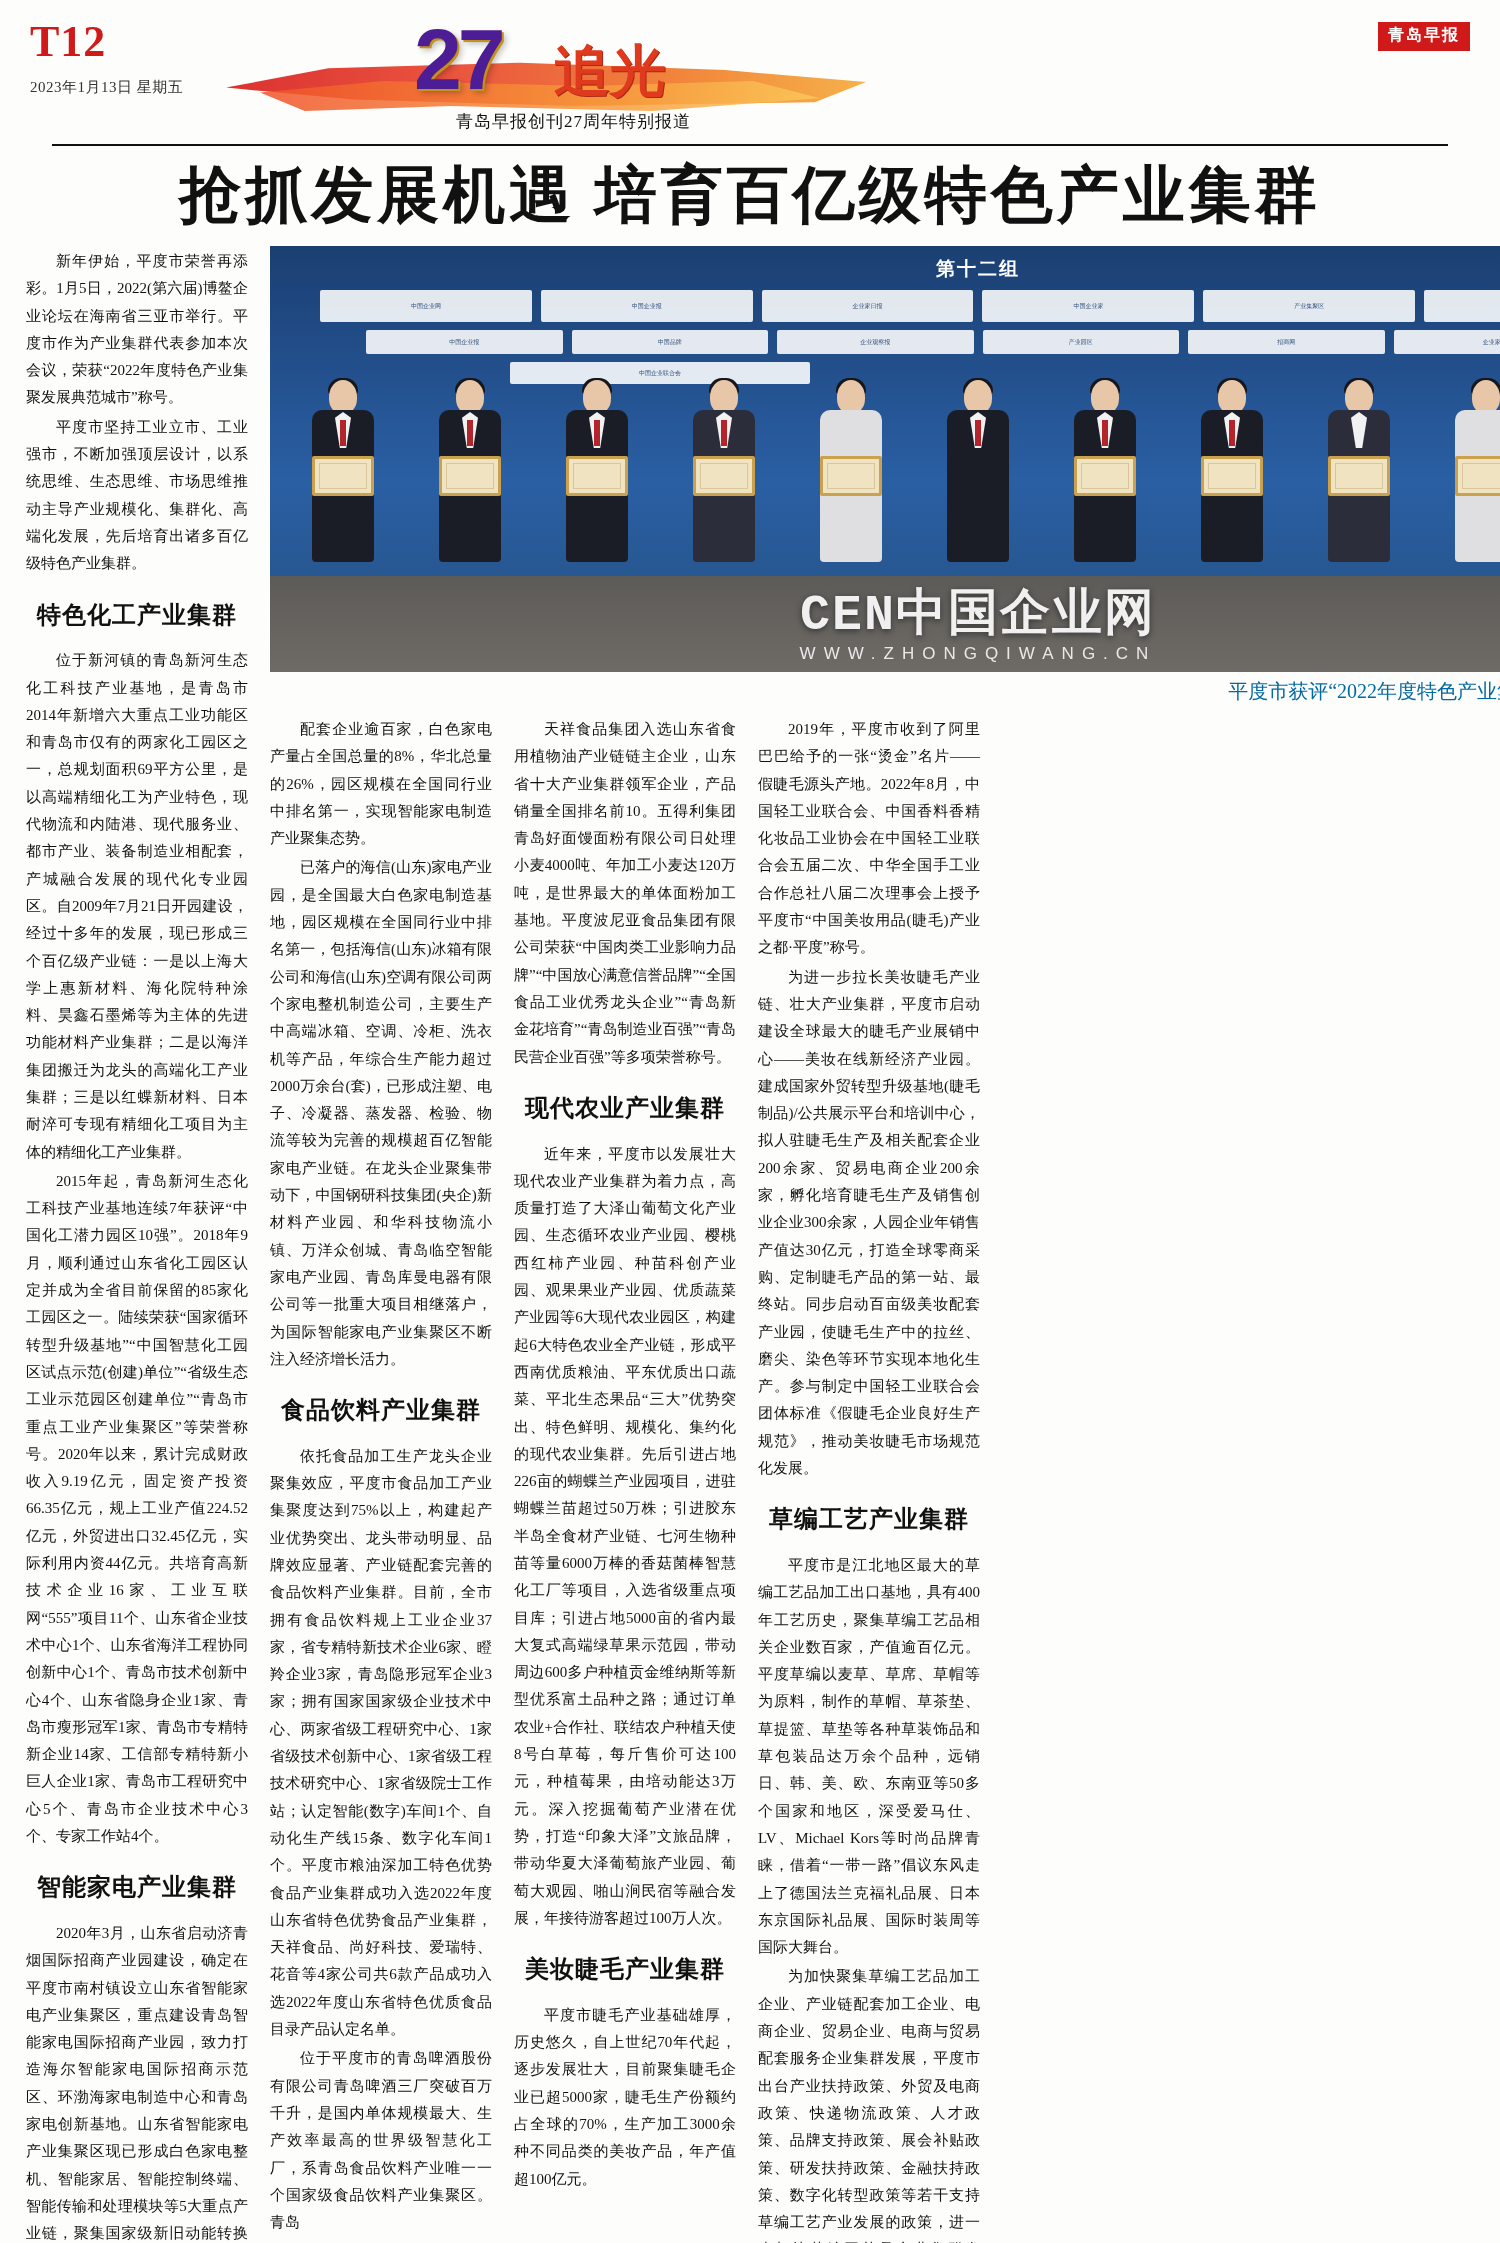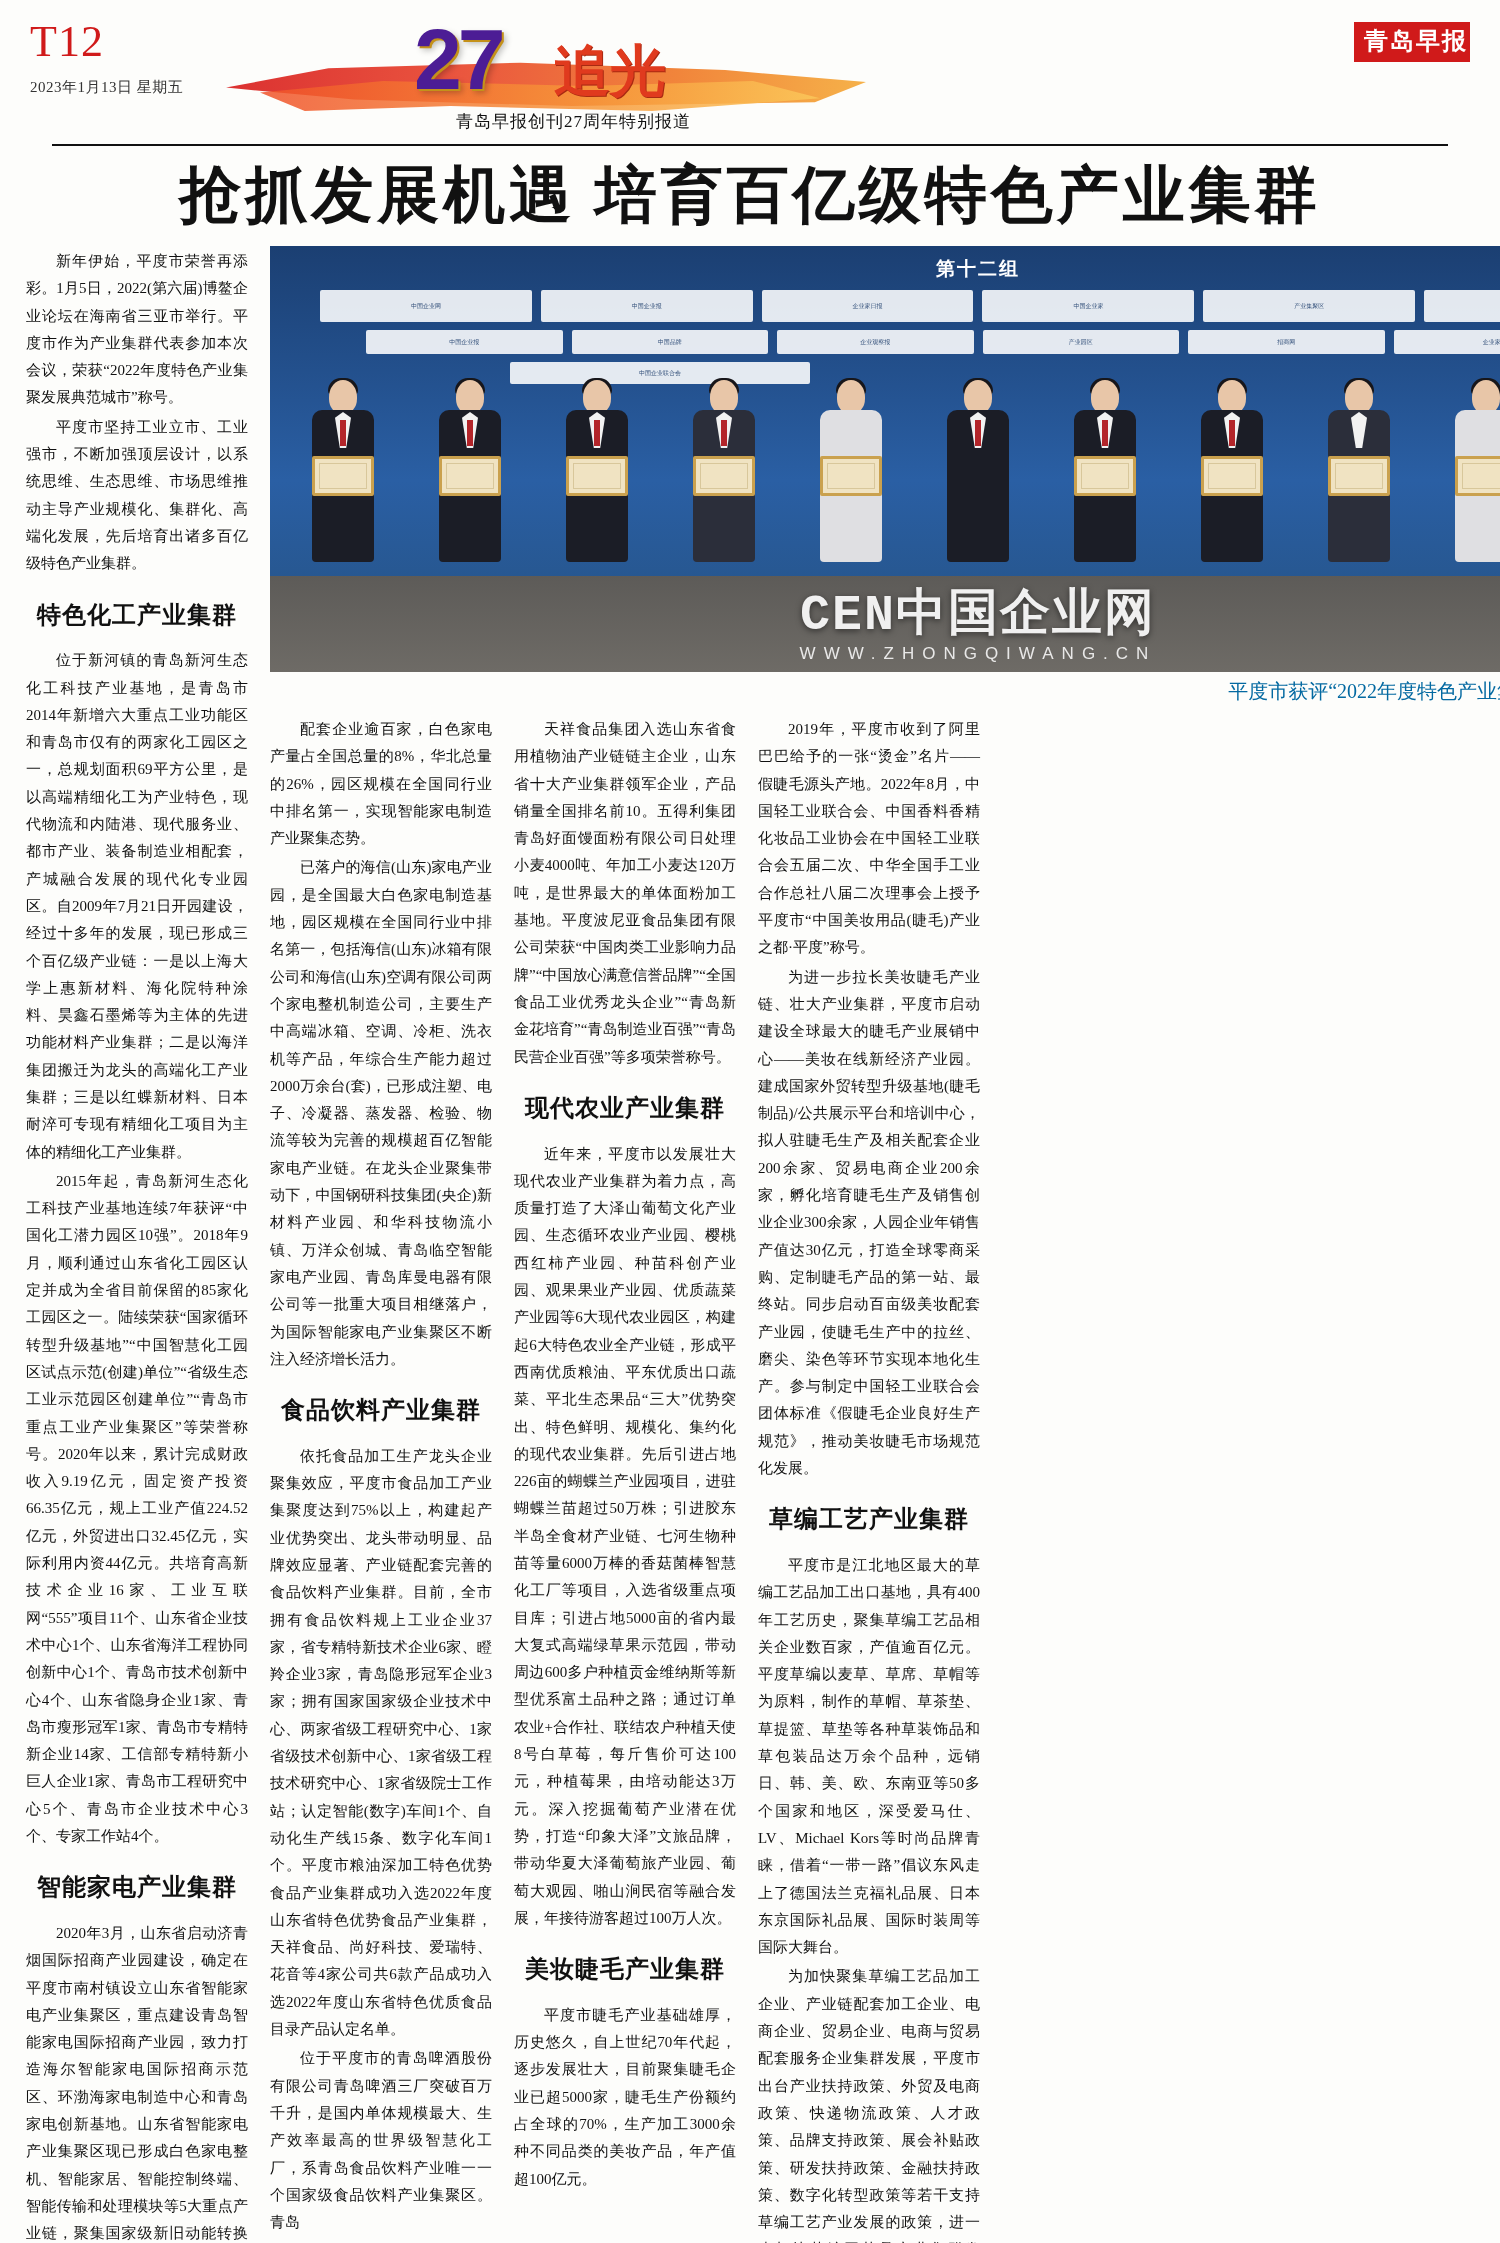--- a/index.html
+++ b/index.html
@@ -12,21 +12,21 @@
     position:relative;
     overflow:hidden;
   }
   .page { position:relative; width:1500px; height:2243px; padding:18px 26px 10px 26px; }
 
   
   .masthead { position:relative; height:118px; border-bottom:none; }
   .mast-left { position:absolute; left:4px; top:2px; }
   .page-no {
     font-family:"Liberation Serif", serif;
-    font-size:44px; font-weight:normal; color:#d01a1a; letter-spacing:1px; line-height:1;
+    font-size:44px; font-weight:bold; color:#d01a1a; letter-spacing:1px; line-height:1;
   }
   .mast-date { margin-top:14px; font-size:15px; color:#333; letter-spacing:0.5px; }
 
   .mast-center { position:absolute; left:200px; top:0px; width:870px; height:112px; }
   .ribbon {
     position:absolute; left:0; top:42px; width:640px; height:46px;
     background:linear-gradient(95deg,#d81f1f 0%, #e8452e 35%, #f07a2a 70%, #f5ab3a 100%);
     clip-path:polygon(0% 60%, 16% 18%, 46% 6%, 78% 22%, 100% 48%, 92% 92%, 54% 100%, 20% 86%);
     opacity:.92;
   }
@@ -51,22 +51,22 @@
     text-shadow:1px 1px 0 #a82a12;
     margin-left:28px;
   }
   .mast-sub {
     position:absolute; left:230px; top:92px;
     font-size:17px; color:#111; letter-spacing:1px;
   }
 
   .mast-right { position:absolute; right:4px; top:4px; width:250px; text-align:right; }
   .brand {
-    display:inline-block; background:#d01a1a; color:#fff; font-size:24px; font-weight:bold;
-    padding:3px 2px 5px 10px; letter-spacing:2px;
+    display:inline-block; background:#d01a1a; color:#fff; font-size:16px; font-weight:bold;
+    padding:3px 10px 5px 10px; letter-spacing:2px;
     font-family:"Liberation Serif", serif;
   }
   .credits { margin-top:10px; font-size:14px; line-height:1.65; color:#222; }
   .credits div { letter-spacing:.5px; }
 
   .rule-top { position:absolute; left:26px; right:26px; top:126px; height:2px; background:#111; }
 
   
   .headline {
     margin-top:24px; text-align:center;

